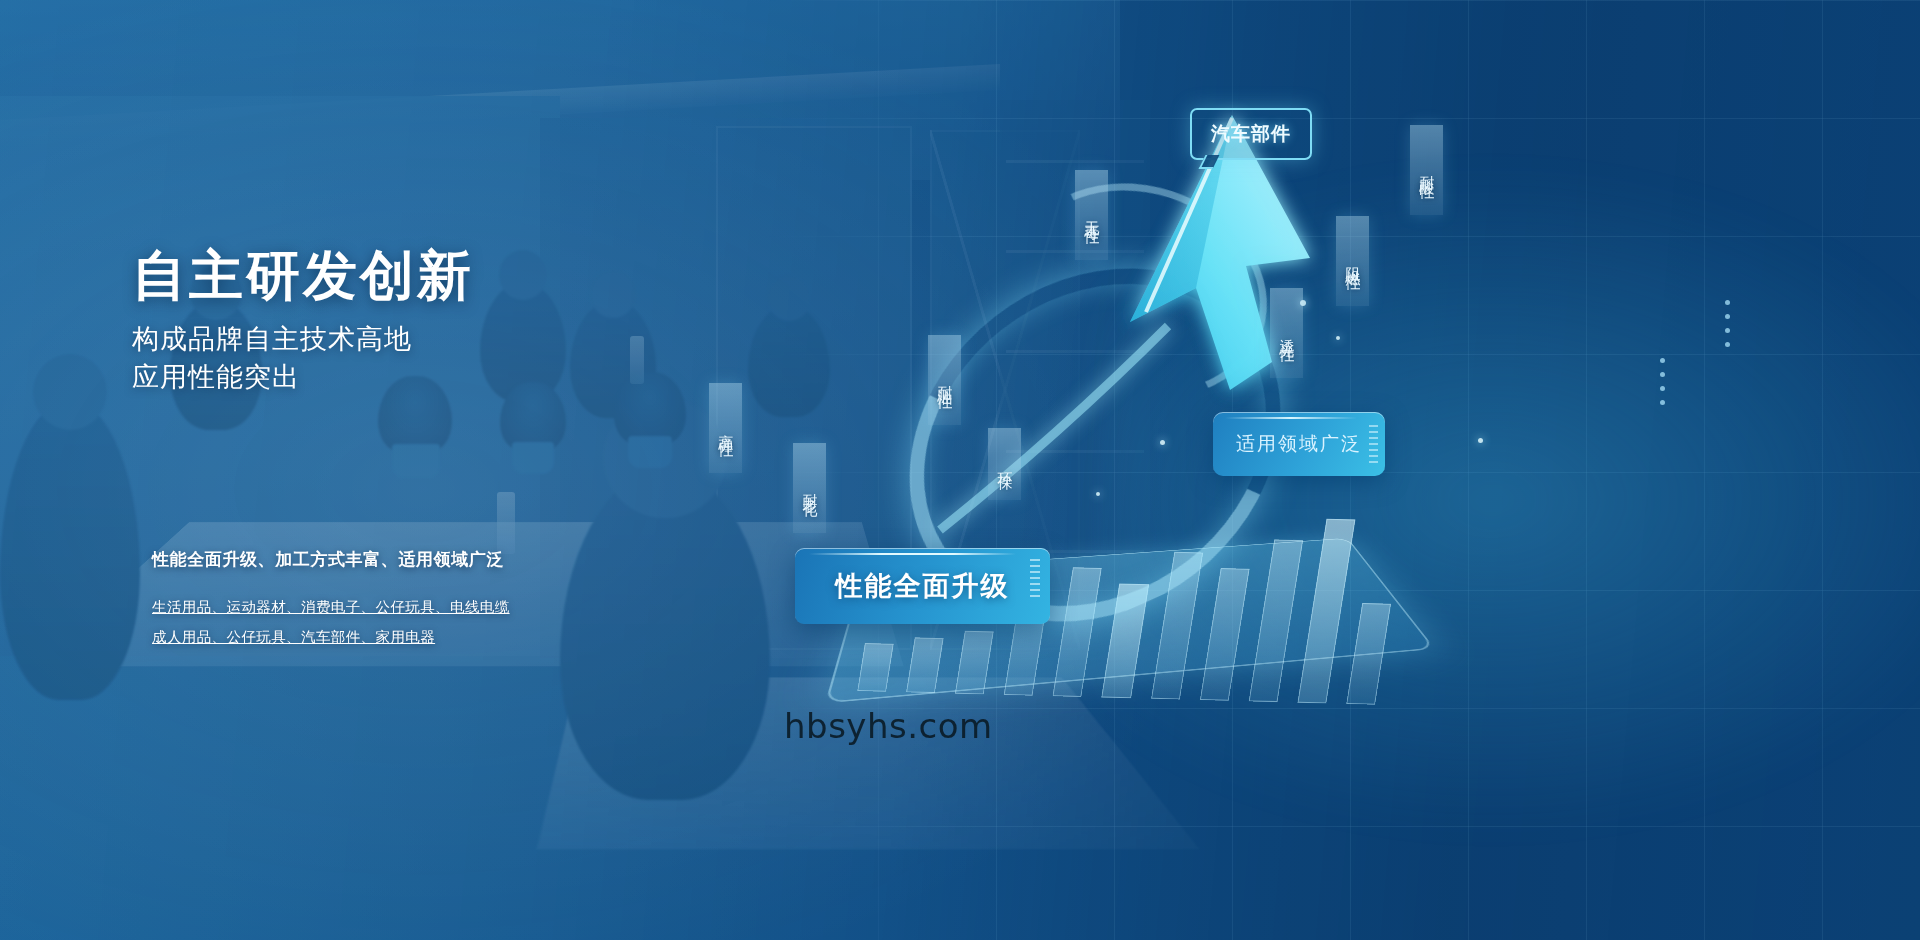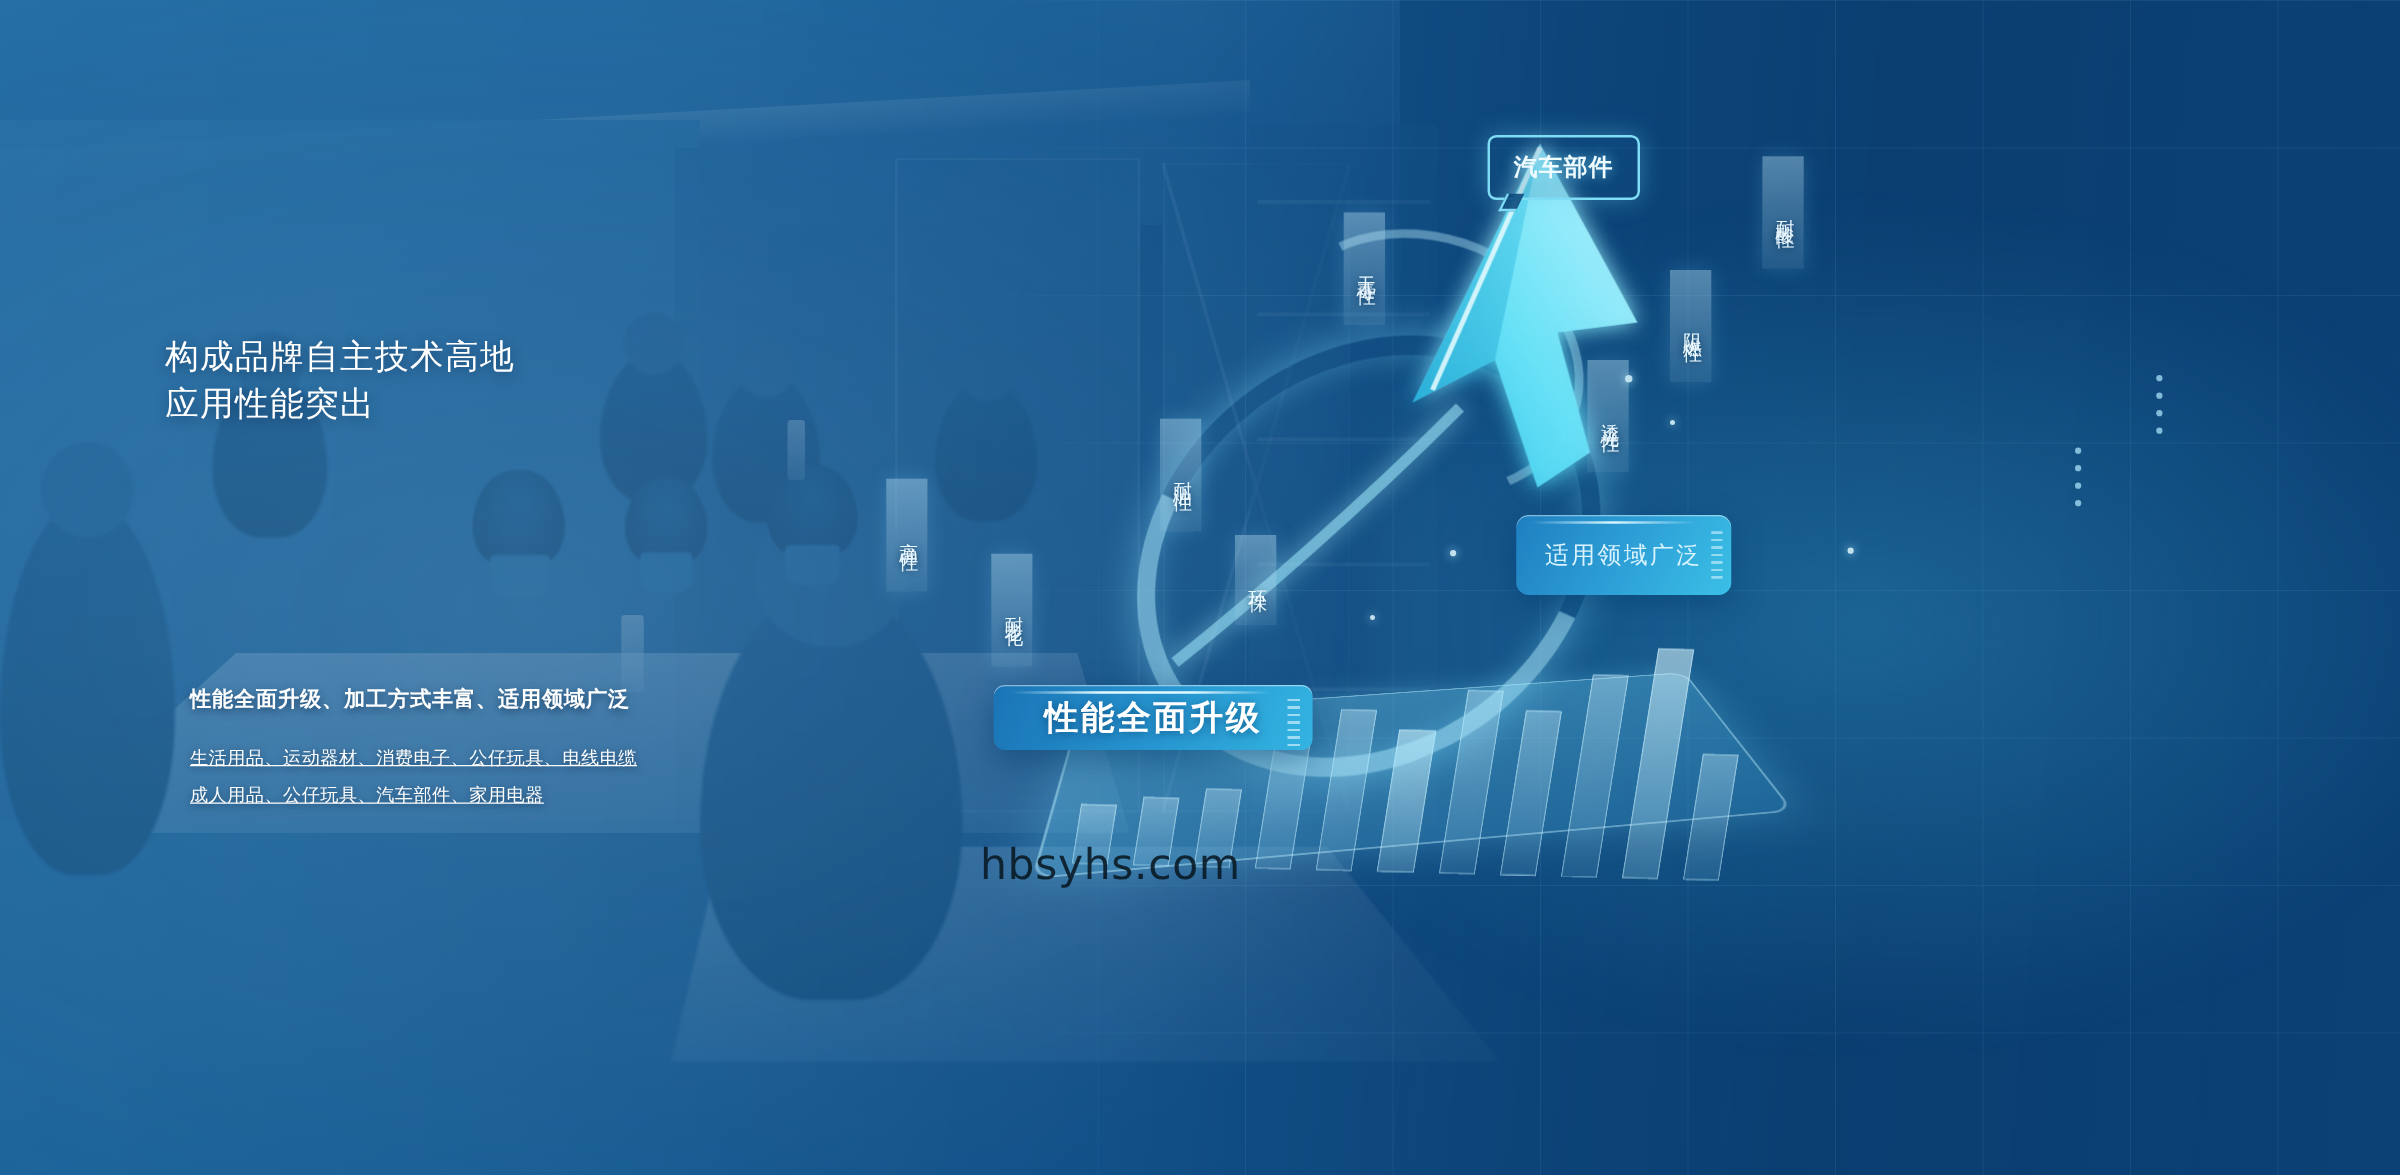--- a/index.html
+++ b/index.html
@@ -115,32 +115,32 @@
   .orbit2{position:absolute;left:1010px;top:186px;width:245px;height:196px;
     border:7px solid rgba(190,240,255,.40);border-radius:50%;
     border-left-color:transparent;border-bottom-color:transparent;
     transform:rotate(18deg);filter:blur(.5px);}
   .spark{position:absolute;border-radius:50%;background:rgba(225,250,255,.85);
     box-shadow:0 0 8px rgba(180,240,255,.9);}
   .dots{position:absolute;display:flex;flex-direction:column;gap:9px;align-items:center;}
   .dots i{width:5px;height:5px;border-radius:50%;background:rgba(170,225,250,.75);}
 
   
-  .perf{position:absolute;left:795px;top:548px;width:255px;height:52px;border-radius:9px;
+  .perf{position:absolute;left:795px;top:548px;width:255px;height:76px;border-radius:9px;
     background:linear-gradient(110deg,#1a74b6 0%,#2694cf 50%,#33b4e2 100%);
     color:#fff;font-size:27px;font-weight:bold;letter-spacing:2px;
     display:flex;align-items:center;justify-content:center;
     box-shadow:0 8px 26px rgba(0,55,100,.48),inset 0 1px 0 rgba(255,255,255,.5);
     text-shadow:0 2px 8px rgba(0,50,95,.55);}
   .perf:before{content:"";position:absolute;left:14px;right:34px;top:5px;height:2px;border-radius:2px;
     background:linear-gradient(90deg,transparent,#e2faff 35%,#e2faff 70%,transparent);}
   .perf:after{content:"";position:absolute;right:10px;top:11px;width:10px;height:38px;
     background:repeating-linear-gradient(180deg,rgba(230,250,255,.6) 0 2px,transparent 2px 6px);}
 
-  .wm{position:absolute;left:784px;top:672px;font-size:34px;color:#0a1b26;opacity:.9;
+  .wm{position:absolute;left:784px;top:706px;font-size:34px;color:#0a1b26;opacity:.9;
     font-family:"DejaVu Sans",sans-serif;letter-spacing:.5px;}
 </style>
 </head>
 <body>
 
 <div id="stage">
 
   <div class="photo">
     <div class="ph ceiling"></div>
     <div class="ph ceiling-beam"></div>
@@ -187,20 +187,21 @@
     <div class="bottle" style="left:497px;top:492px;width:18px;height:62px;"></div>
 
     <div class="tint"></div>
     <div class="vig"></div>
   </div>
 
   <div class="grid"></div>
   <div class="glowr"></div>
 
   <div class="copy">
+    <div class="title">自主研发创新</div>
     <div class="sub">
       <div>构成品牌自主技术高地</div>
       <div>应用性能突出</div>
     </div>
   </div>
 
   <div class="feat">
     <div class="feat-main">性能全面升级、加工方式丰富、适用领域广泛</div>
     <div class="feat-sub">
       <div>生活用品、运动器材、消费电子、公仔玩具、电线电缆</div>

